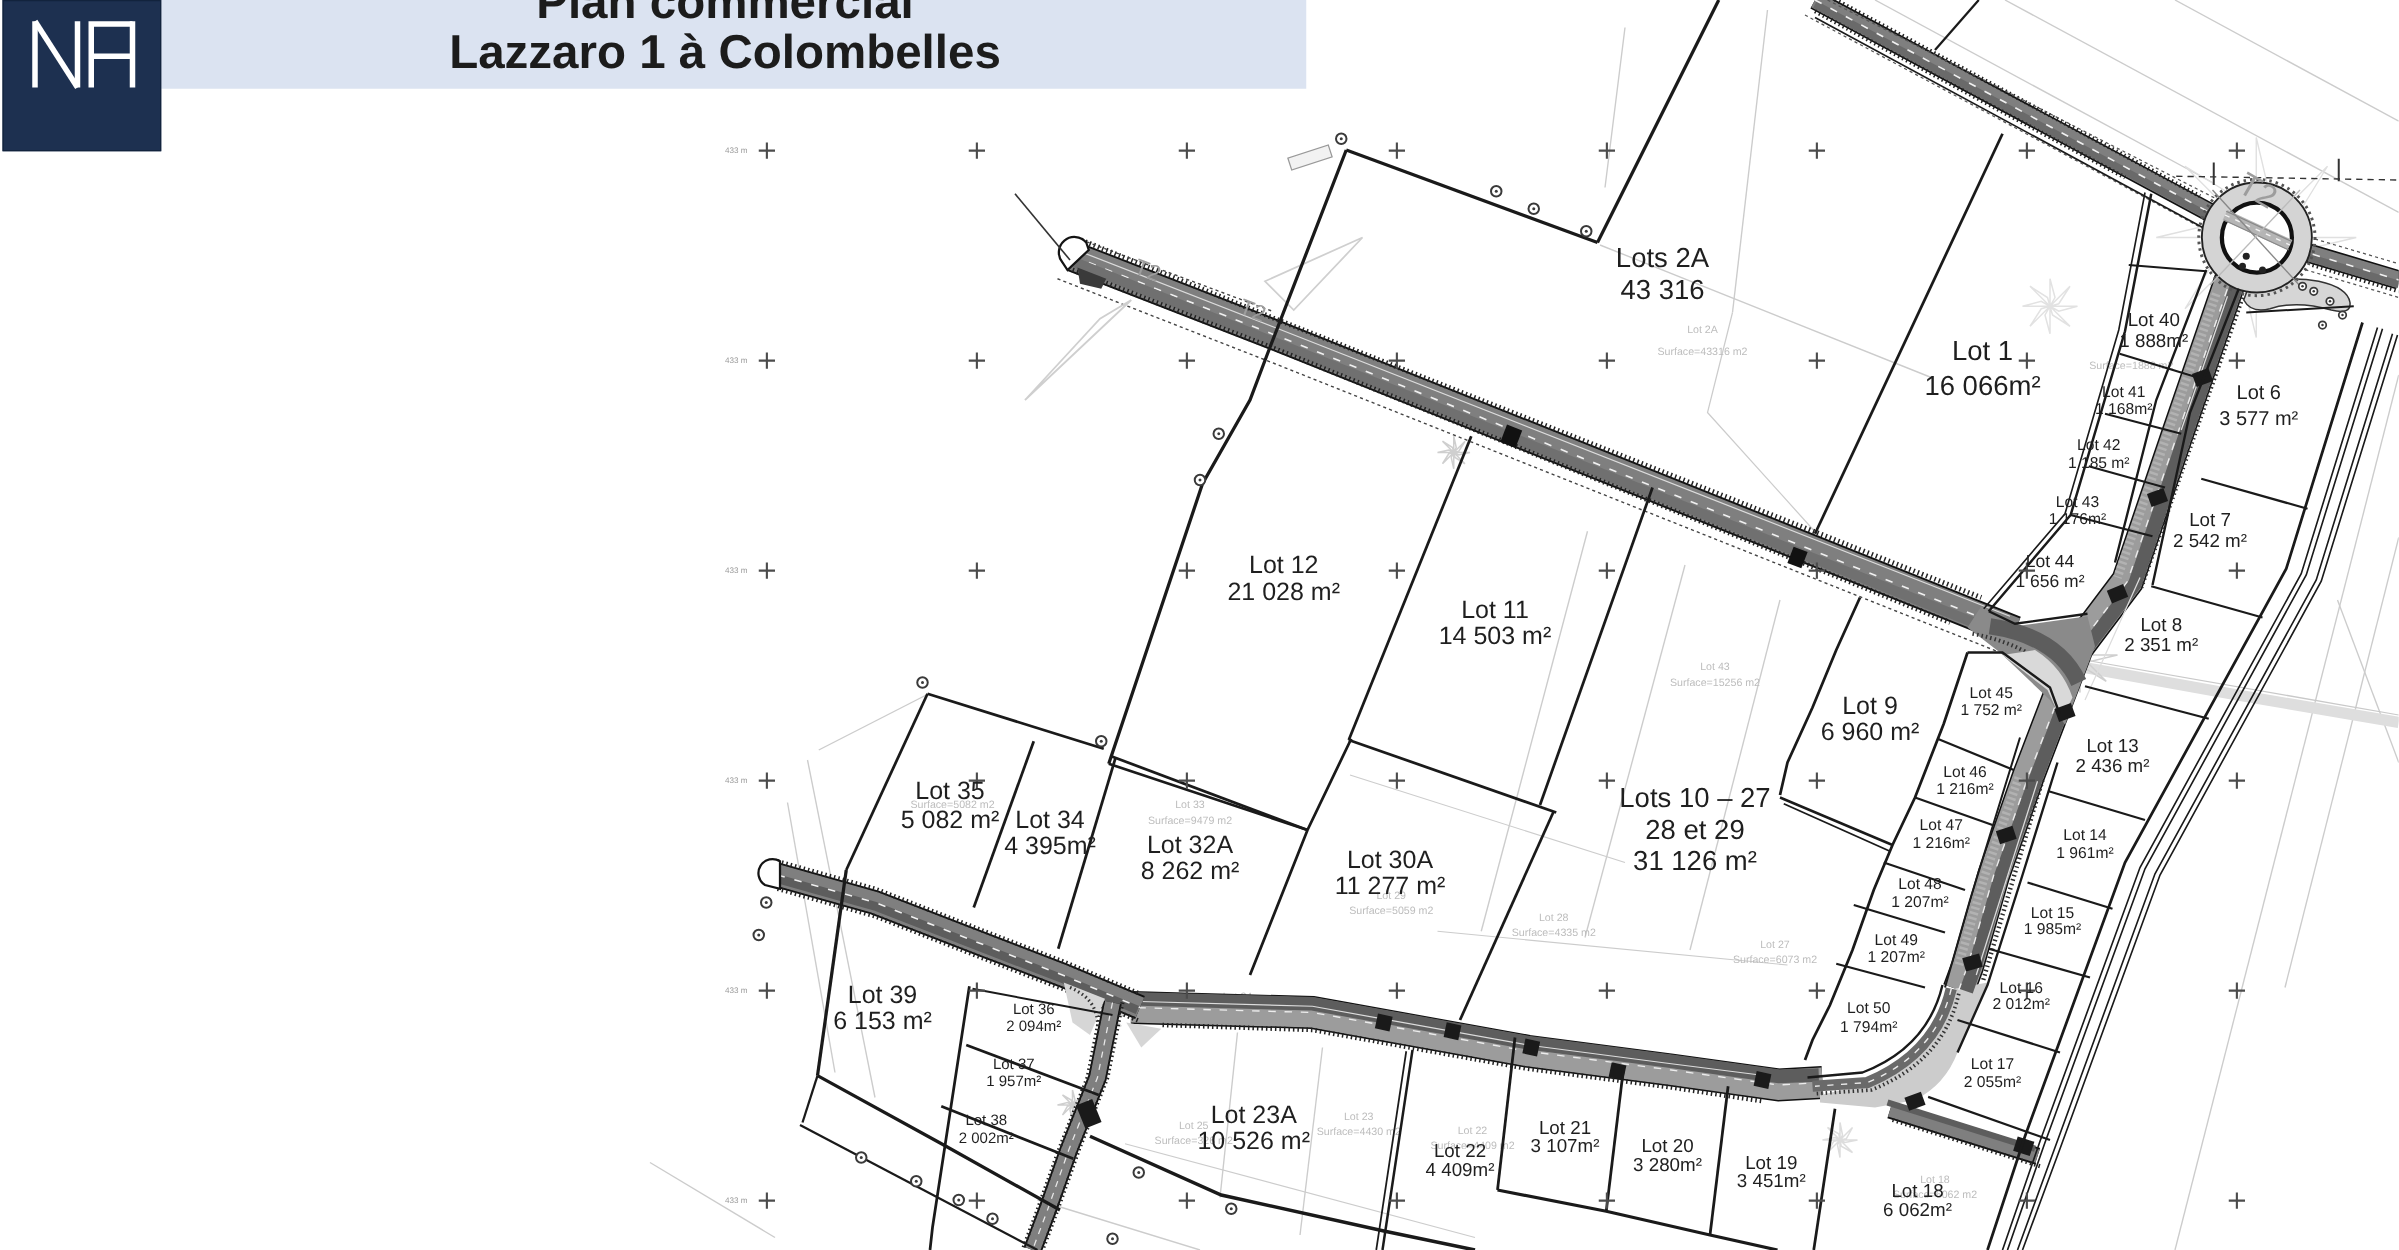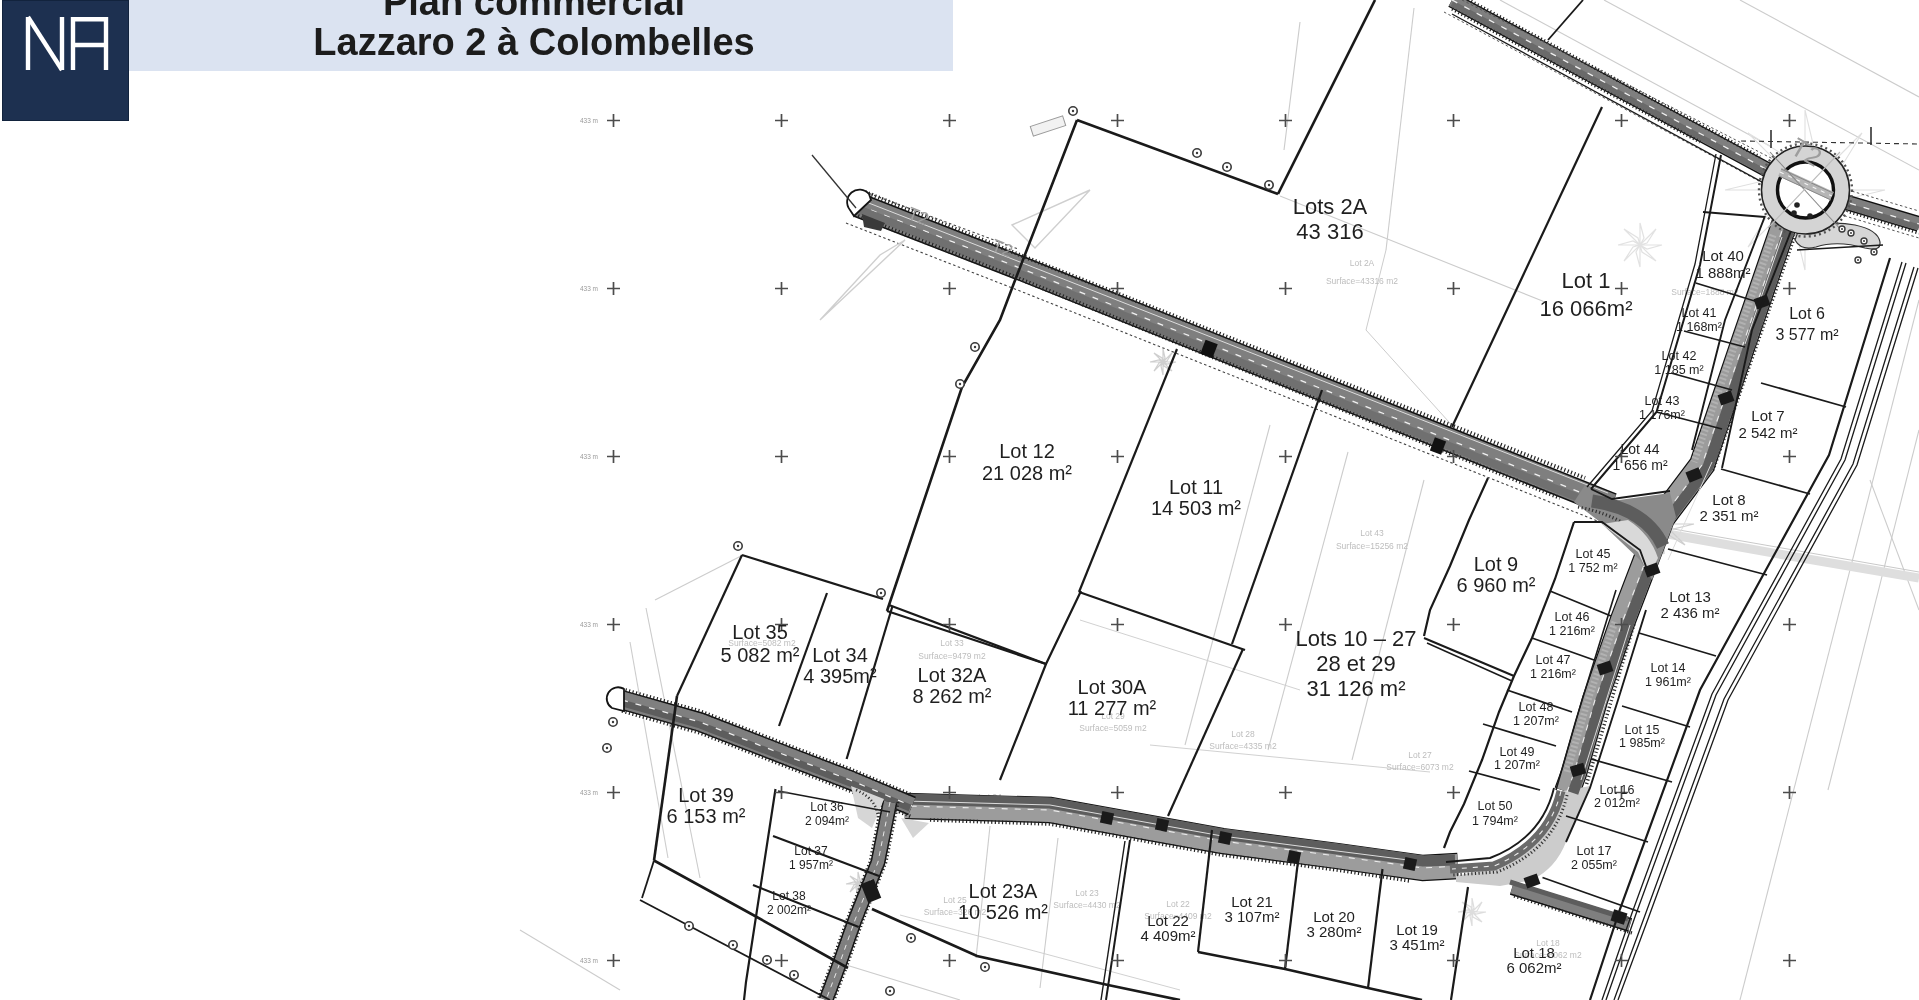--- a/index.html
+++ b/index.html
@@ -1,16 +1,16 @@
 <!DOCTYPE html>
 <html><head><meta charset="utf-8"><style>
 html,body{margin:0;padding:0;width:1919px;height:1000px;background:#ffffff;overflow:hidden;}
 *{box-sizing:border-box;font-family:"Liberation Sans",sans-serif;}
 #wrap{position:relative;width:1919px;height:1000px;}
-#bar{position:absolute;left:129px;top:0;width:824px;height:71px;background:#dbe3f1;overflow:hidden;}
+#bar{position:absolute;left:129px;top:0;width:916px;height:71px;background:#dbe3f1;overflow:hidden;}
 #bar div{position:absolute;left:-7px;width:100%;text-align:center;font-weight:bold;color:#1c1c1c;font-size:38px;white-space:nowrap;}
 #logo{position:absolute;left:2px;top:0;width:127px;height:121px;background:#1d3050;border:1px solid #12233d;}
 </style></head>
 <body>
 <div id="wrap">
 <svg width="1919" height="1000" viewBox="0 0 1919 1000" style="position:absolute;left:0;top:0">
       <g>
         <path d="M 1414.0,8.0 L 1386.0,250.0" stroke="#cccccc" stroke-width="1.1" fill="none"></path>
         <path d="M 1300.0,22.0 L 1284.0,150.0" stroke="#cccccc" stroke-width="1.1" fill="none"></path>
         <path d="M 1280.0,196.0 L 1545.0,302.0" stroke="#cccccc" stroke-width="1.1" fill="none"></path>
@@ -427,21 +427,21 @@
         <text x="827" y="808" font-size="12" fill="#1f1f1f" text-anchor="middle" dominant-baseline="middle">Lot 36</text>
         <text x="827" y="822" font-size="12" fill="#1f1f1f" text-anchor="middle" dominant-baseline="middle">2 094m²</text>
         <text x="811" y="852" font-size="12" fill="#1f1f1f" text-anchor="middle" dominant-baseline="middle">Lot 37</text>
         <text x="811" y="866" font-size="12" fill="#1f1f1f" text-anchor="middle" dominant-baseline="middle">1 957m²</text>
         <text x="789" y="897" font-size="12" fill="#1f1f1f" text-anchor="middle" dominant-baseline="middle">Lot 38</text>
         <text x="789" y="911" font-size="12" fill="#1f1f1f" text-anchor="middle" dominant-baseline="middle">2 002m²</text>
       </g>
     </svg>
 <div id="bar">
       <div style="top:-19px">Plan commercial</div>
-      <div style="top:21px">Lazzaro 2 à Colombelles</div>
+      <div style="top:21px">Lazzaro 1 à Colombelles</div>
     </div>
 <div id="logo"><svg width="127" height="121" viewBox="0 0 127 121">
 <g stroke="#ffffff" stroke-width="4.4" fill="none">
 <path d="M 25,16 L 25,69"></path>
           <path d="M 25,16 L 59,69"></path>
           <path d="M 59,16 L 59,69"></path>
 <path d="M 70,69 L 70,18.2 L 103,18.2"></path>
           <path d="M 103,16 L 103,69"></path>
           <path d="M 70,44 L 103,44"></path>
 </g>

